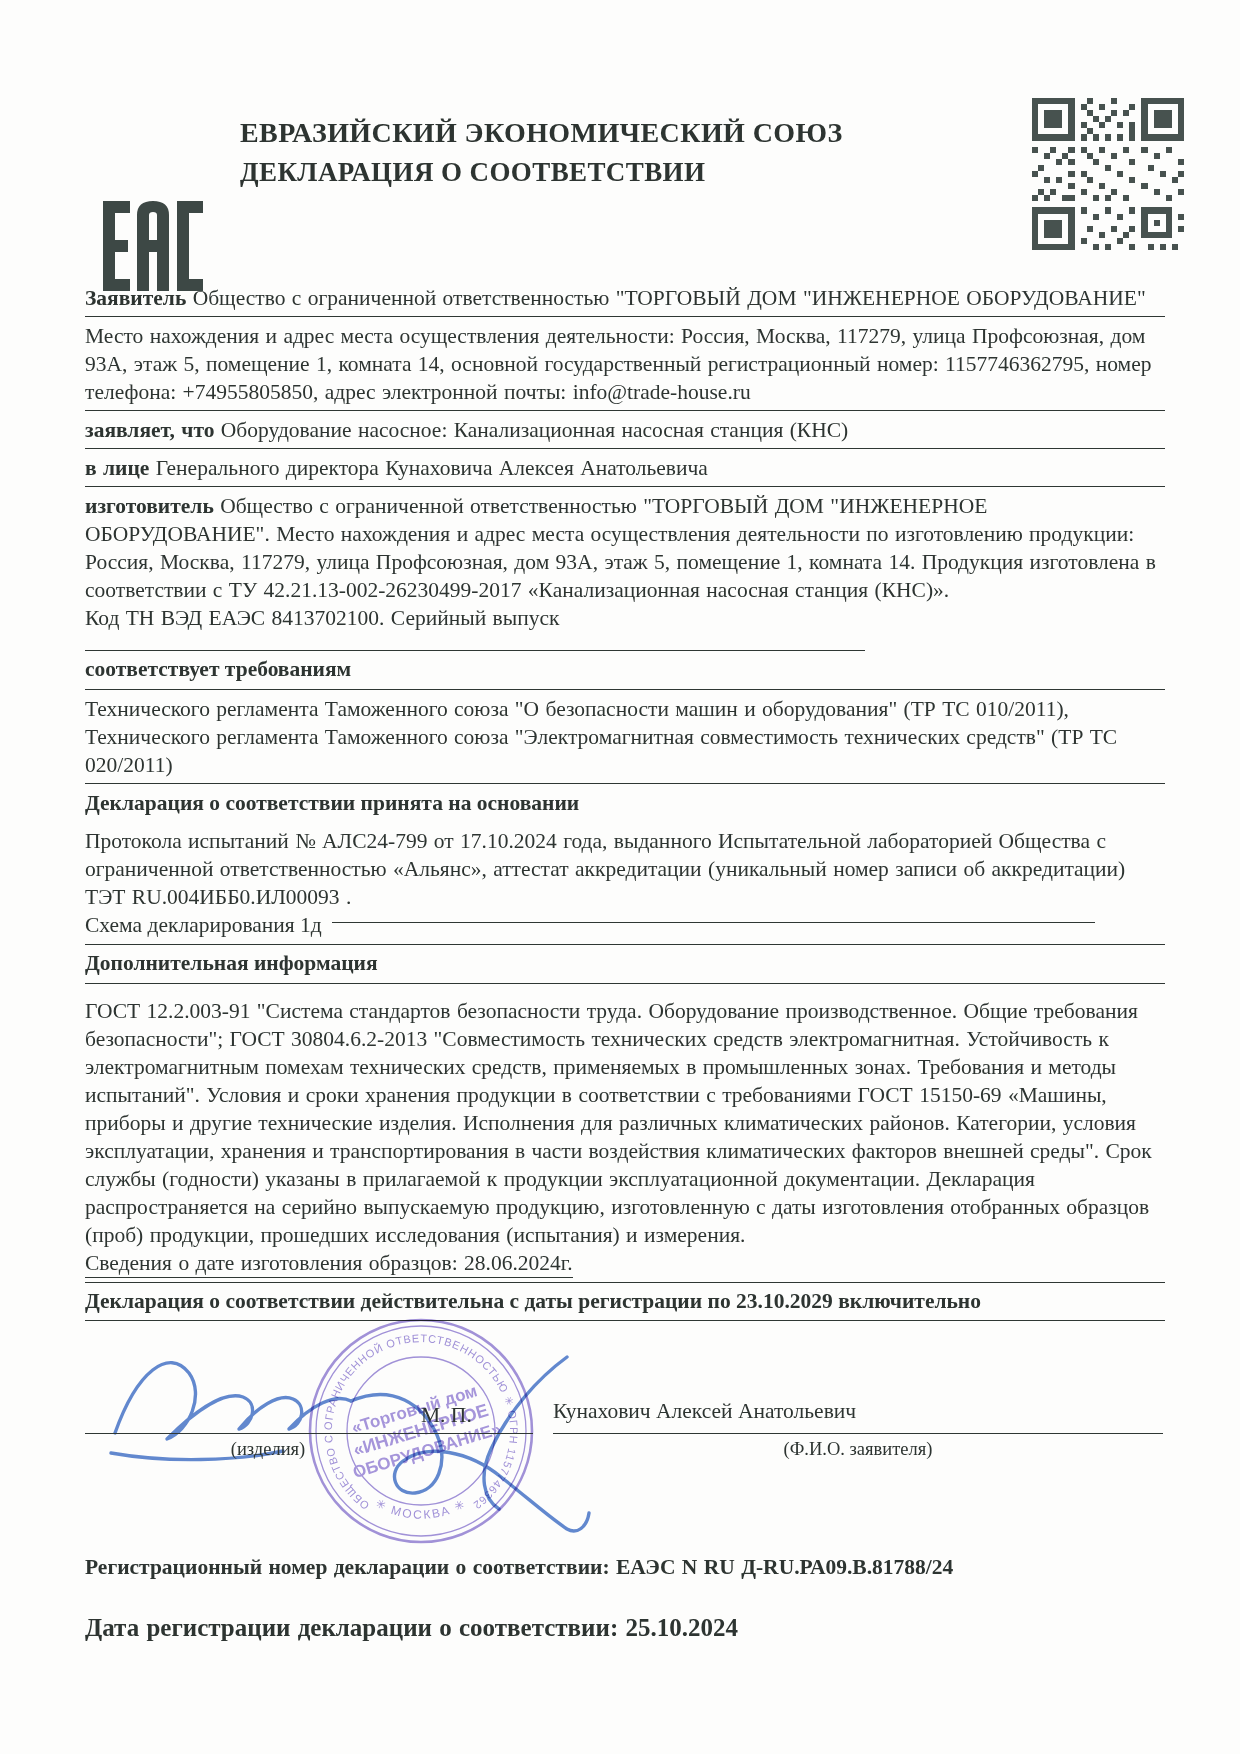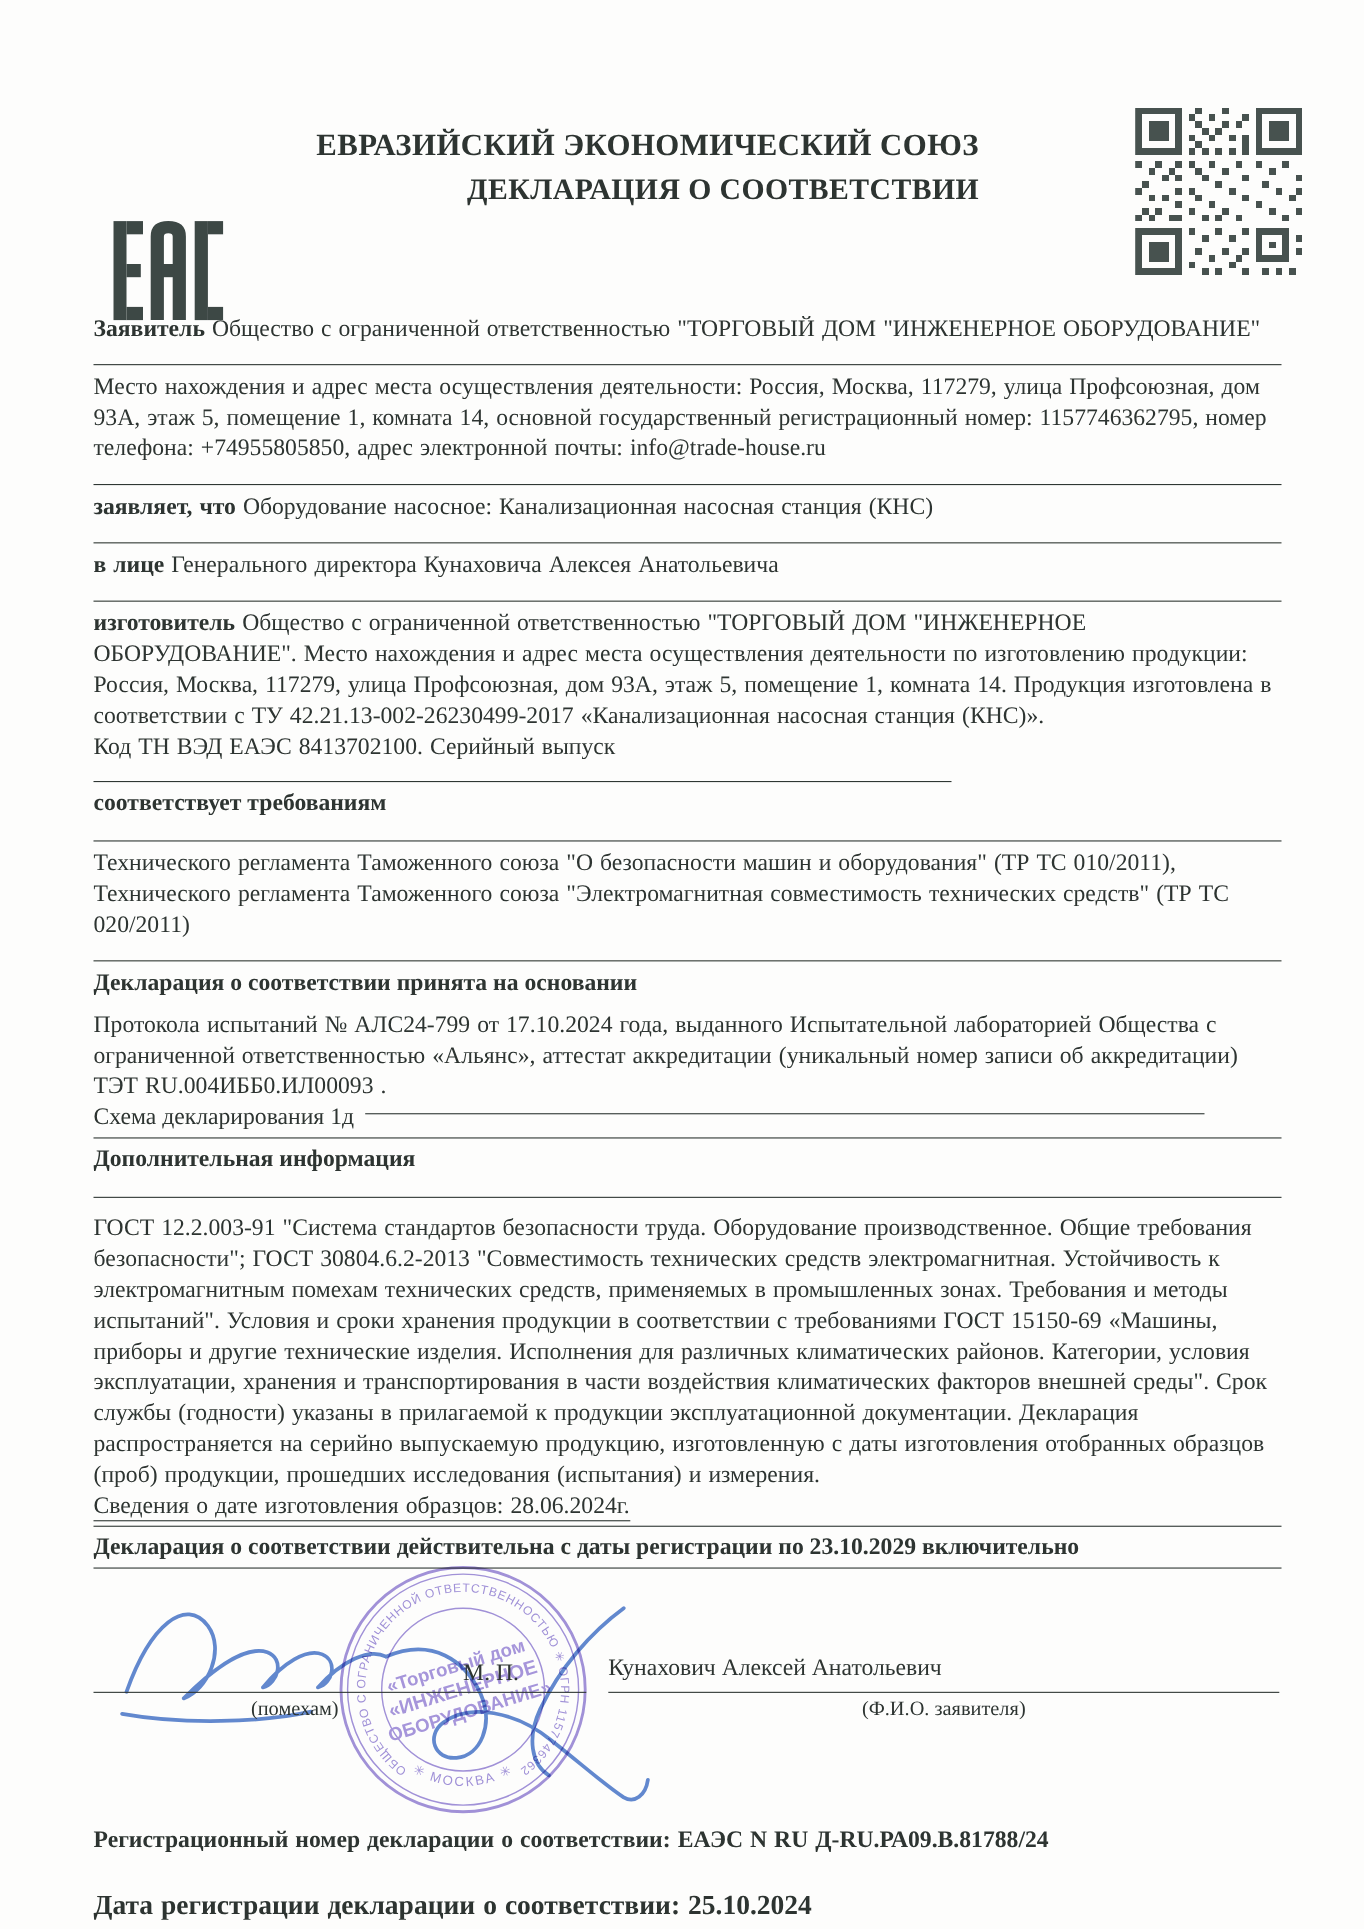--- a/index.html
+++ b/index.html
@@ -1,27 +1,27 @@
 <!DOCTYPE html>
 <html><head>
 <meta charset="utf-8">
 <style>
   html,body{margin:0;padding:0;background:#e8e8e8;}
   .page{position:relative;width:1240px;height:1754px;background:#fdfdfc;overflow:hidden;
         font-family:"Liberation Serif","DejaVu Serif",serif;color:#2d3431;}
   
-  .title{position:absolute;left:240px;top:116px;width:650px;text-align:right;font-weight:bold;}
+  .title{position:absolute;left:240px;top:116px;width:650px;text-align:left;font-weight:bold;}
   .title-l1{font-size:28px;letter-spacing:.4px;line-height:34px;}
   .title-l2{font-size:27px;letter-spacing:.4px;line-height:32px;margin-top:6px;}
   .eac-logo{position:absolute;left:103px;top:198px;}
   .qr{position:absolute;left:1032px;top:98px;}
   
   .content{position:absolute;left:85px;top:284px;width:1080px;}
   .line,.para{margin:0;font-size:21.5px;line-height:28px;word-spacing:1px;}
-  .sec{border-bottom:1.6px solid #2f3733;padding-bottom:19px;margin-bottom:5px;}
+  .sec{border-bottom:1.6px solid #2f3733;padding-bottom:4px;margin-bottom:5px;}
   .lbl{font-weight:bold;}
   .heading{font-weight:bold;font-size:21.5px;line-height:28px;margin:2px 0;}
   .hr{border-top:1.6px solid #2f3733;height:0;margin:5px 0 4px 0;}
   .u-kod{display:inline-block;min-width:780px;border-bottom:1.6px solid #2f3733;padding-bottom:18px;}
   .scheme-row{display:flex;align-items:center;font-size:21.5px;line-height:28px;}
   .scheme-fill{flex:1;border-bottom:1.6px solid #2f3733;margin:0 70px 5px 10px;}
   .u-samples{border-bottom:1.6px solid #2f3733;padding-bottom:2px;}
   .gap8{height:8px;}
   
   .sig-block{position:relative;height:208px;margin-top:6px;}
@@ -179,21 +179,21 @@
           <path d="M254 96 C296 78 326 100 340 130 C352 158 340 186 318 188 C298 190 290 168 306 156 C330 138 372 146 404 172 C432 194 452 212 470 224 C480 230 490 222 492 208"></path>
           <path d="M470 52 C440 74 412 106 394 144 C382 170 386 194 402 204"></path>
           <path d="M14 148 C70 158 140 156 186 146"></path>
         </g>
       </svg>
 
       <div class="sig-rule rule-left"></div>
       <div class="sig-rule rule-right"></div>
       <div class="mp">М. П.</div>
       <div class="fio-name">Кунахович Алексей Анатольевич</div>
-      <div class="cap cap-sign">(помехам)</div>
+      <div class="cap cap-sign">(изделия)</div>
       <div class="cap cap-name">(Ф.И.О. заявителя)</div>
     </div>
 
     <div class="reg-line">Регистрационный номер декларации о соответствии: ЕАЭС N RU Д-RU.РА09.В.81788/24</div>
     <div class="date-line">Дата регистрации декларации о соответствии: 25.10.2024</div>
 
   </div>
 </div>
 
 </body></html>

